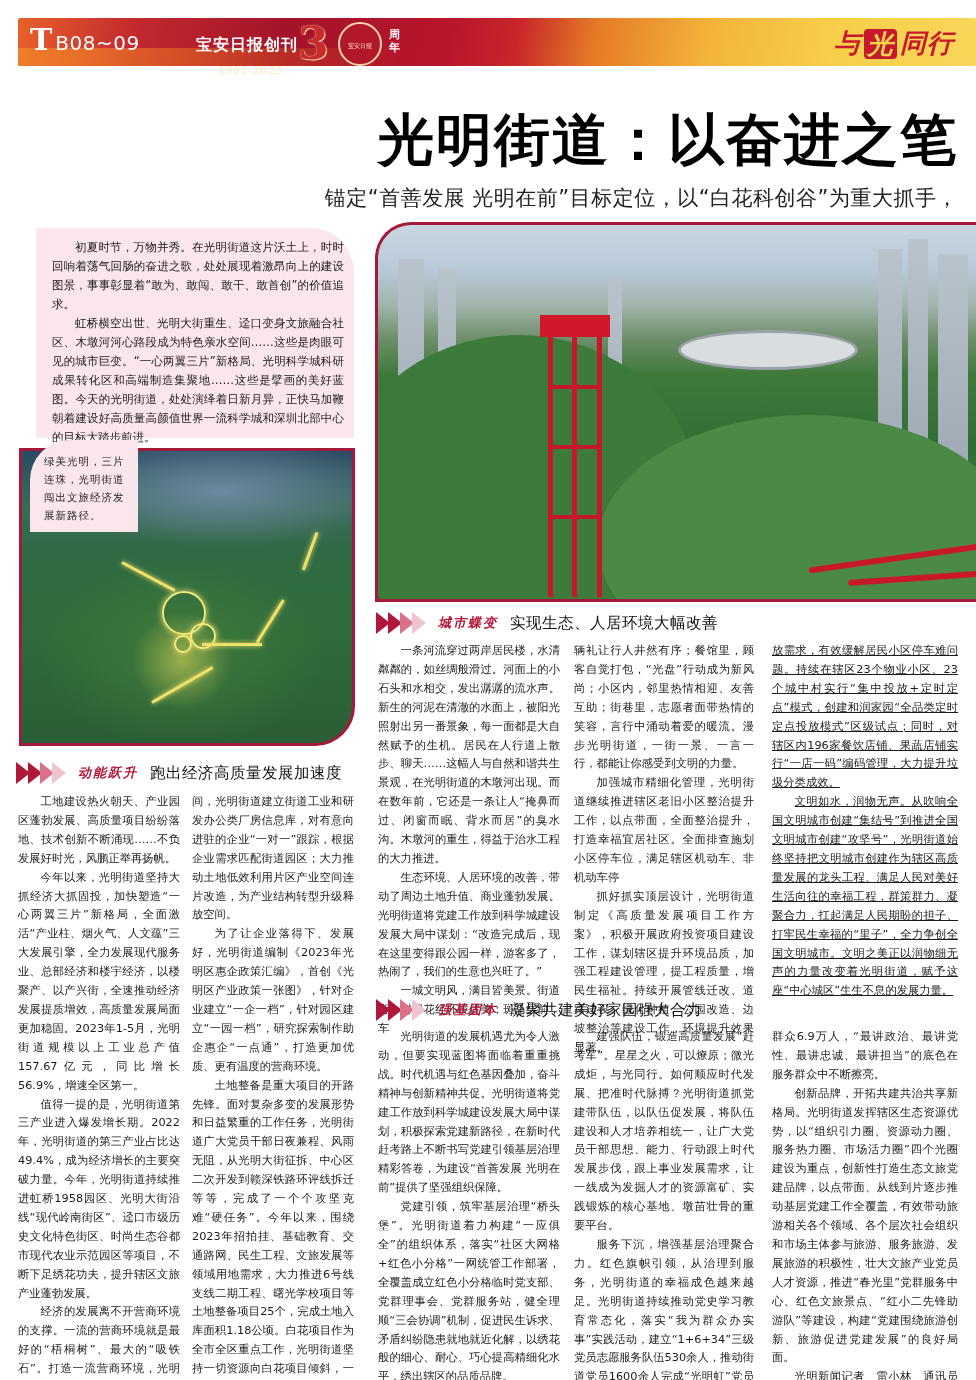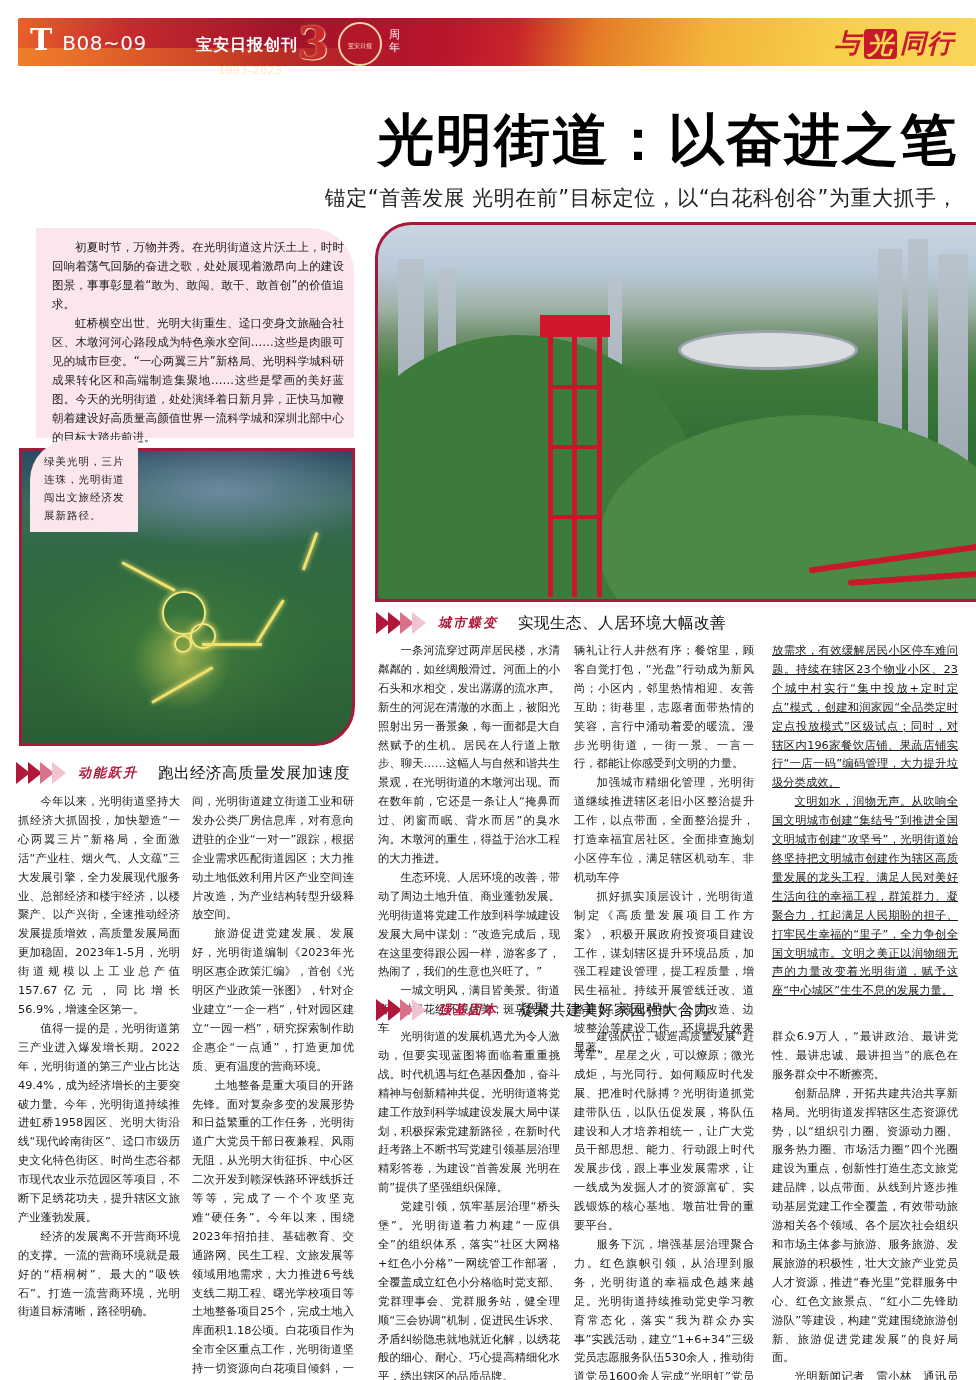--- a/index.html
+++ b/index.html
@@ -11,27 +11,27 @@
     position: absolute; left: 18px; top: 18px; width: 958px; height: 48px;
     background: linear-gradient(100deg, #e8622a 0%, #c42a2e 12%, #a3132a 28%, #b8162c 45%, #c8262a 52%, #e47a26 60%, #f3b43a 72%, #f7cf4a 85%, #f9d65a 100%);
     border-radius: 2px;
   }
   .masthead::before {
     content: ""; position: absolute; left: 0; top: 30px; width: 100%; height: 18px;
     background: linear-gradient(96deg, rgba(240,130,40,.85) 0%, rgba(230,100,30,.4) 25%, rgba(0,0,0,0) 40%);
   }
   .page-no { position: absolute; left: 12px; top: 7px; color: #fff; display: flex; align-items: baseline; }
   .page-no .t { font-family: "DejaVu Serif", serif; font-weight: bold; font-size: 30px; line-height: 30px; }
-  .page-no .n { font-size: 20px; letter-spacing: 0.5px; margin-left: 10px; }
+  .page-no .n { font-size: 20px; letter-spacing: 0.5px; margin-left: 3px; }
   .paper-title { position: absolute; left: 178px; top: 17px; color: #fff; font-weight: bold; font-size: 16px; letter-spacing: 1px; }
   .paper-years { position: absolute; left: 200px; top: 34px; color: #ffe9c0; font-size: 11px; letter-spacing: 0.5px; margin-top: 12px; }
   .anniv { position: absolute; left: 280px; top: 4px; width: 90px; height: 44px; }
   .anniv .five { position: absolute; left: 0; top: 0; font-family: "DejaVu Serif", serif; font-weight: bold; font-size: 44px; line-height: 44px; color: #c92a2a; text-shadow: 0 0 2px #f7d6a8, 1px 1px 0 #f7d6a8; }
   .anniv .zero { position: absolute; left: 40px; top: 0; width: 44px; height: 44px; border-radius: 50%; background: #b3172a; border: 2px solid #f7d6a8; color: #fbe3c4; font-size: 6px; text-align: center; line-height: 44px; }
-  .anniv-suffix { position: absolute; left: 371px; top: 10px; width: 12px; color: #fff; font-weight: normal; font-size: 11px; line-height: 13px; }
+  .anniv-suffix { position: absolute; left: 371px; top: 10px; width: 12px; color: #fff; font-weight: bold; font-size: 11px; line-height: 13px; }
   .brand-slogan { position: absolute; right: 22px; top: 8px; display: flex; align-items: center; gap: 3px; font-weight: bold; font-size: 26px; color: #c8182c; font-style: italic; letter-spacing: 1px; }
   .brand-slogan .box { display: inline-block; background: #c8182c; color: #f6d64c; border-radius: 4px; padding: 0 3px; line-height: 30px; }
 
   
   .headline { position: absolute; right: 18px; top: 108px; font-weight: bold; font-size: 56px; line-height: 64px; color: #000; letter-spacing: 2px; }
   .subhead { position: absolute; right: 18px; top: 184px; font-size: 21px; line-height: 28px; color: #222; letter-spacing: 0.5px; }
 
   
   .lead-box {
     position: absolute; left: 36px; top: 228px; width: 318px; height: 210px;
@@ -73,21 +73,21 @@
   .tower .brace { position: absolute; left: 8px; width: 54px; height: 4px; background: #c8162a; }
   .bridge { position: absolute; height: 6px; background: #c8182a; border-radius: 3px; }
 
   
   .section-head { position: absolute; display: flex; align-items: center; height: 26px; }
   .chev { display: flex; align-items: center; gap: 0; margin-right: 14px; }
   .chev span { display: inline-block; width: 0; height: 0; border-top: 11px solid transparent; border-bottom: 11px solid transparent; margin-right: -2px; }
   .chev .c1 { border-left: 14px solid #b0173a; }
   .chev .c2 { border-left: 14px solid #d9718a; }
   .chev .c3 { border-left: 14px solid #f0c4ce; }
-  .sec-tag { font-family: "DejaVu Serif", serif; font-style: italic; font-weight: bold; color: #b3173a; font-size: 13px; letter-spacing: 2px; margin-right: 20px; }
+  .sec-tag { font-family: "DejaVu Serif", serif; font-style: italic; font-weight: bold; color: #b3173a; font-size: 13px; letter-spacing: 2px; margin-right: 12px; }
   .sec-title { font-size: 15.5px; color: #111; letter-spacing: 0.5px; }
 
   
   .col { position: absolute; font-size: 11.3px; line-height: 18.9px; color: #1a1a1a; text-align: justify; }
   .col p { text-indent: 2em; }
   .col p.cont { text-indent: 0; }
   .byline { text-indent: 2em; }
 </style>
 </head>
 <body>
@@ -160,28 +160,29 @@
   <div class="chev">
     <span class="c1"></span>
       <span class="c1"></span>
       <span class="c2"></span>
       <span class="c3"></span>
   </div>
   <span class="sec-tag">动能跃升</span>
   <span class="sec-title">跑出经济高质量发展加速度</span>
 </div>
 <div class="col" style="left:18px;top:793px;width:162px;">
+  <p>工地建设热火朝天、产业园区蓬勃发展、高质量项目纷纷落地、技术创新不断涌现……不负发展好时光，风鹏正举再扬帆。</p>
   <p>今年以来，光明街道坚持大抓经济大抓固投，加快塑造“一心两翼三片”新格局，全面激活“产业柱、烟火气、人文蕴”三大发展引擎，全力发展现代服务业、总部经济和楼宇经济，以楼聚产、以产兴街，全速推动经济发展提质增效，高质量发展局面更加稳固。2023年1-5月，光明街道规模以上工业总产值157.67亿元，同比增长56.9%，增速全区第一。</p>
   <p>值得一提的是，光明街道第三产业进入爆发增长期。2022年，光明街道的第三产业占比达49.4%，成为经济增长的主要突破力量。今年，光明街道持续推进虹桥1958园区、光明大街沿线“现代岭南街区”、迳口市级历史文化特色街区、时尚生态谷都市现代农业示范园区等项目，不断下足绣花功夫，提升辖区文旅产业蓬勃发展。</p>
   <p>经济的发展离不开营商环境的支撑。一流的营商环境就是最好的“梧桐树”、最大的“吸铁石”。打造一流营商环境，光明街道目标清晰，路径明确。</p>
 
 </div>
 <div class="col" style="left:192px;top:793px;width:162px;">
   <p class="cont">间，光明街道建立街道工业和研发办公类厂房信息库，对有意向进驻的企业“一对一”跟踪，根据企业需求匹配街道园区；大力推动土地低效利用片区产业空间连片改造，为产业结构转型升级释放空间。</p>
-  <p>旅游促进党建发展、发展好，光明街道编制《2023年光明区惠企政策汇编》，首创《光明区产业政策一张图》，针对企业建立“一企一档”，针对园区建立“一园一档”，研究探索制作助企惠企“一点通”，打造更加优质、更有温度的营商环境。</p>
+  <p>为了让企业落得下、发展好，光明街道编制《2023年光明区惠企政策汇编》，首创《光明区产业政策一张图》，针对企业建立“一企一档”，针对园区建立“一园一档”，研究探索制作助企惠企“一点通”，打造更加优质、更有温度的营商环境。</p>
   <p>土地整备是重大项目的开路先锋。面对复杂多变的发展形势和日益繁重的工作任务，光明街道广大党员干部日夜兼程、风雨无阻，从光明大街征拆、中心区二次开发到赣深铁路环评线拆迁等等，完成了一个个攻坚克难“硬任务”。今年以来，围绕2023年招拍挂、基础教育、交通路网、民生工程、文旅发展等领域用地需求，大力推进6号线支线二期工程、曙光学校项目等土地整备项目25个，完成土地入库面积1.18公顷。白花项目作为全市全区重点工作，光明街道坚持一切资源向白花项目倾斜，一切力量向白花项目集中，确保白花项目蹄疾步稳推进。</p>
 </div>
 
 <div class="section-head" style="left:376px;top:610px;">
   <div class="chev">
     <span class="c1"></span>
       <span class="c1"></span>
       <span class="c2"></span>
       <span class="c3"></span>
   </div>

